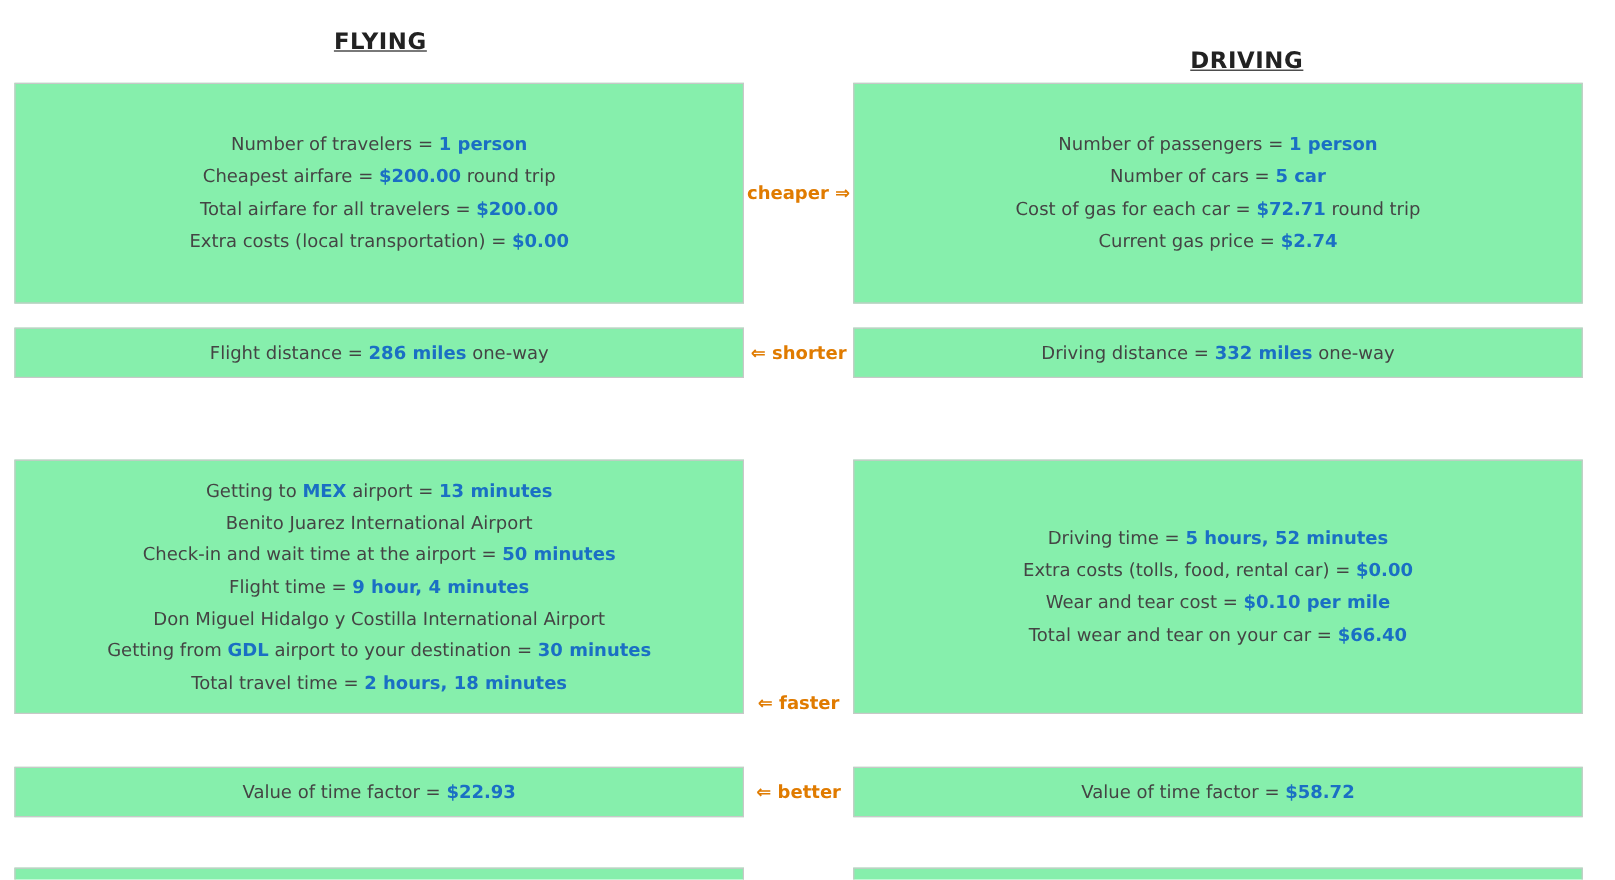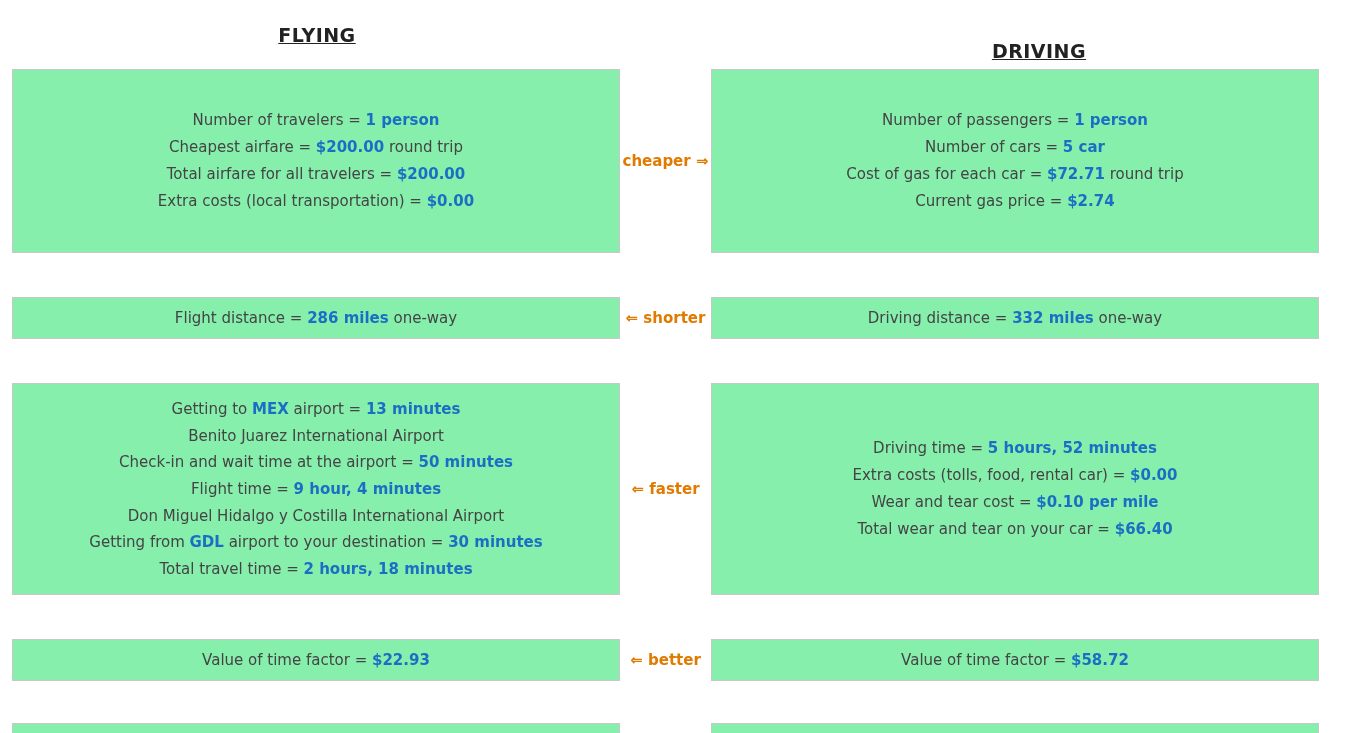--- a/index.html
+++ b/index.html
@@ -87,22 +87,22 @@
     font-size: 21px;
     font-weight: bold;
     color: #1a1a1a;
   }
   .panel.tall1 { height: 184px; }
   .panel.slim { height: 42px; padding: 0; }
   .panel.tall2 { height: 212px; }
   .panel.slim2 { height: 42px; padding: 12px; }
   .panel.slim3 { height: 44px; padding: 0; }
   .row.r1 { margin-top: 7px; }
-  .row.r2 { margin-top: 44px; }
-  .row.r3 { margin-top: 44px; }
+  .row.r2 { margin-top: 20px; }
+  .row.r3 { margin-top: 68px; align-items: flex-end; }
   .row.r4 { margin-top: 44px; }
   .row.r5 { margin-top: 42px; }
 </style>
 </head>
 <body>
 
 <div class="page">
 
   <div class="headers">
     <div class="col-head left">FLYING</div>

